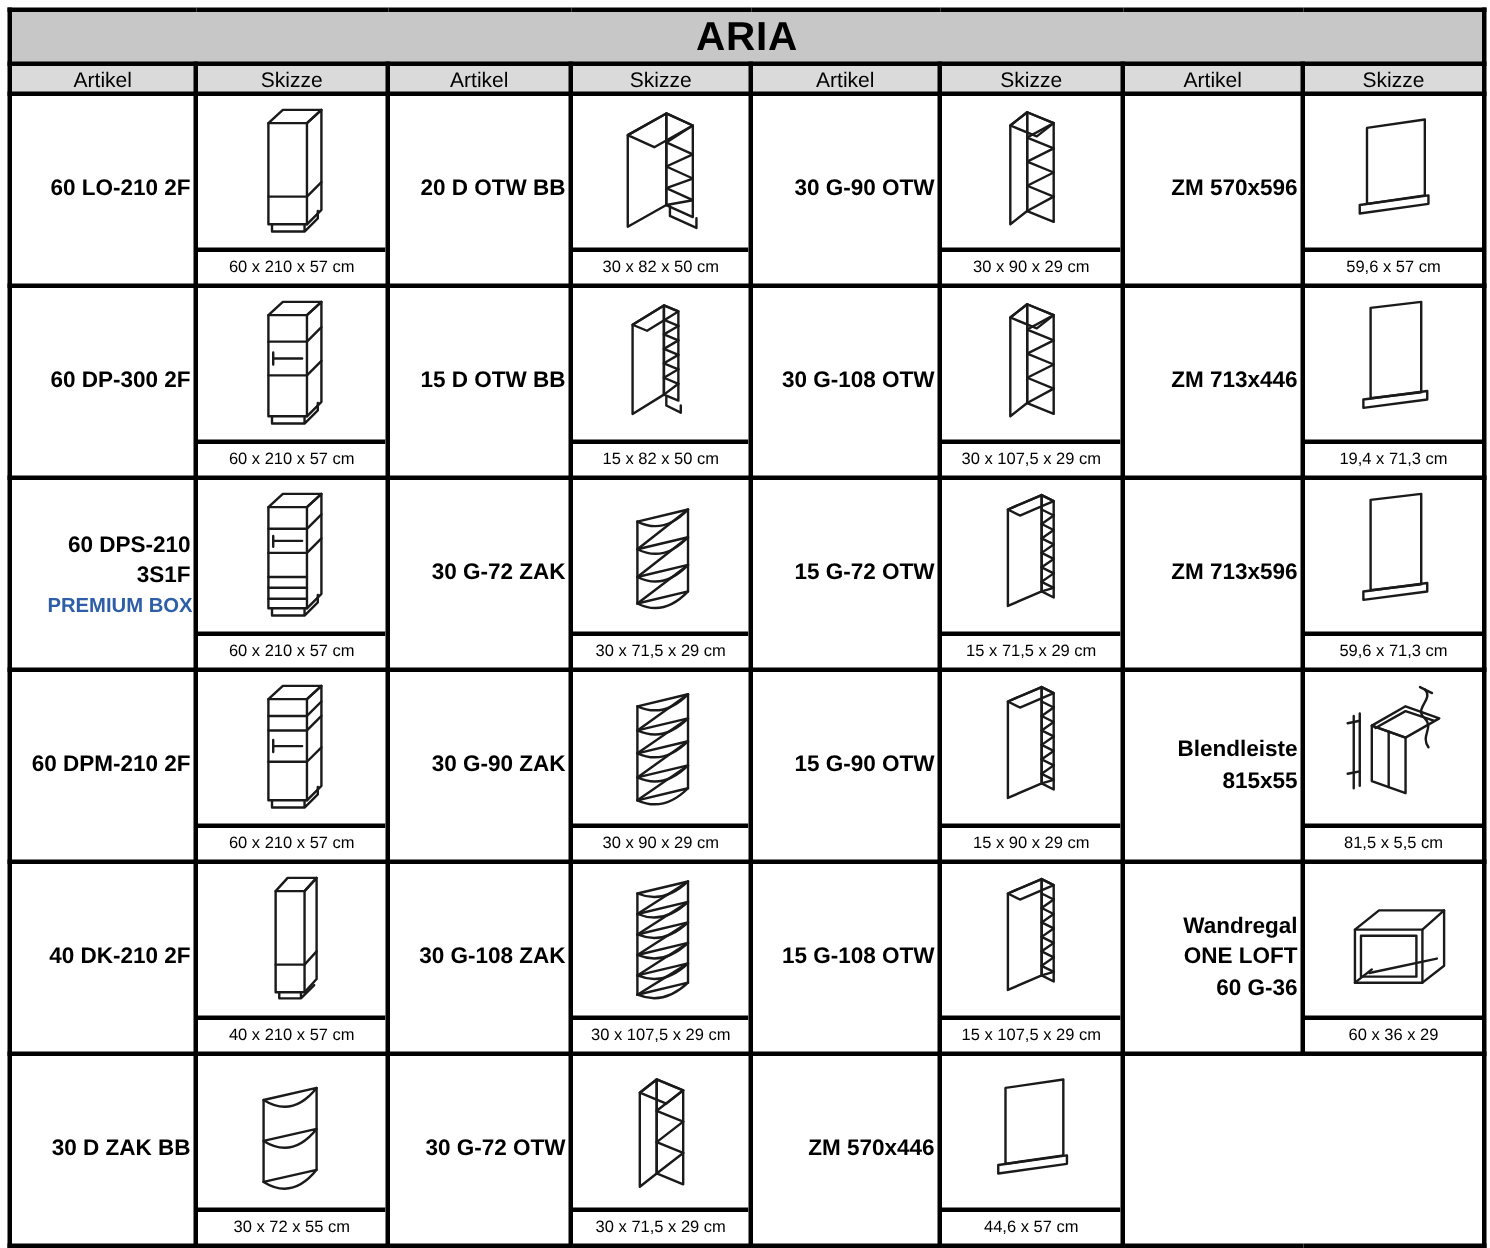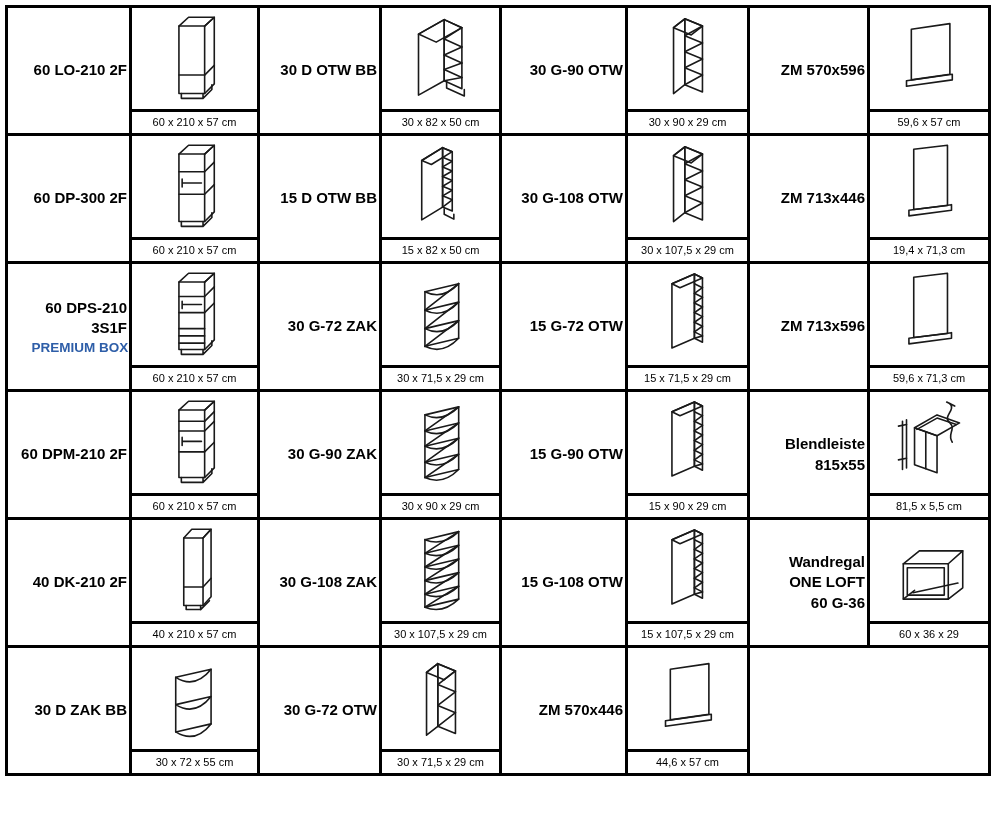--- a/index.html
+++ b/index.html
@@ -176,37 +176,50 @@
       <col style="width:124px">
         <col style="width:128px">
         <col style="width:122px">
         <col style="width:120px">
       <col style="width:126px">
         <col style="width:122px">
         <col style="width:120px">
         <col style="width:121px">
     </colgroup>
     <tbody>
+      <tr>
+        <td class="titlecell" colspan="8">ARIA</td>
+      </tr>
+      <tr id="headRow">
+          <td class="headcell">Artikel</td>
+          <td class="headcell">Skizze</td>
+          <td class="headcell">Artikel</td>
+          <td class="headcell">Skizze</td>
+          <td class="headcell">Artikel</td>
+          <td class="headcell">Skizze</td>
+          <td class="headcell">Artikel</td>
+          <td class="headcell">Skizze</td>
+        </tr>
 
     <tr class="data">
           <td class="artcell">
             <div class="art">60 LO-210 2F</div>
           </td>
           <td>
             <div class="skwrap">
               <div class="skbox">
                 <svg class="sk" viewBox="0 0 100 122">
                   <use href="#sym-tall-2f-60" xlink:href="#sym-tall-2f-60"></use>
                 </svg>
               </div>
               <div class="skcap">60 x 210 x 57 cm</div>
             </div>
           </td>
           <td class="artcell">
-            <div class="art">30 D OTW BB</div>
+            <div class="art">20 D OTW BB</div>
           </td>
           <td>
             <div class="skwrap">
               <div class="skbox">
                 <svg class="sk" viewBox="0 0 100 122">
                   <use href="#sym-base-otw-30" xlink:href="#sym-base-otw-30"></use>
                 </svg>
               </div>
               <div class="skcap">30 x 82 x 50 cm</div>
             </div>

